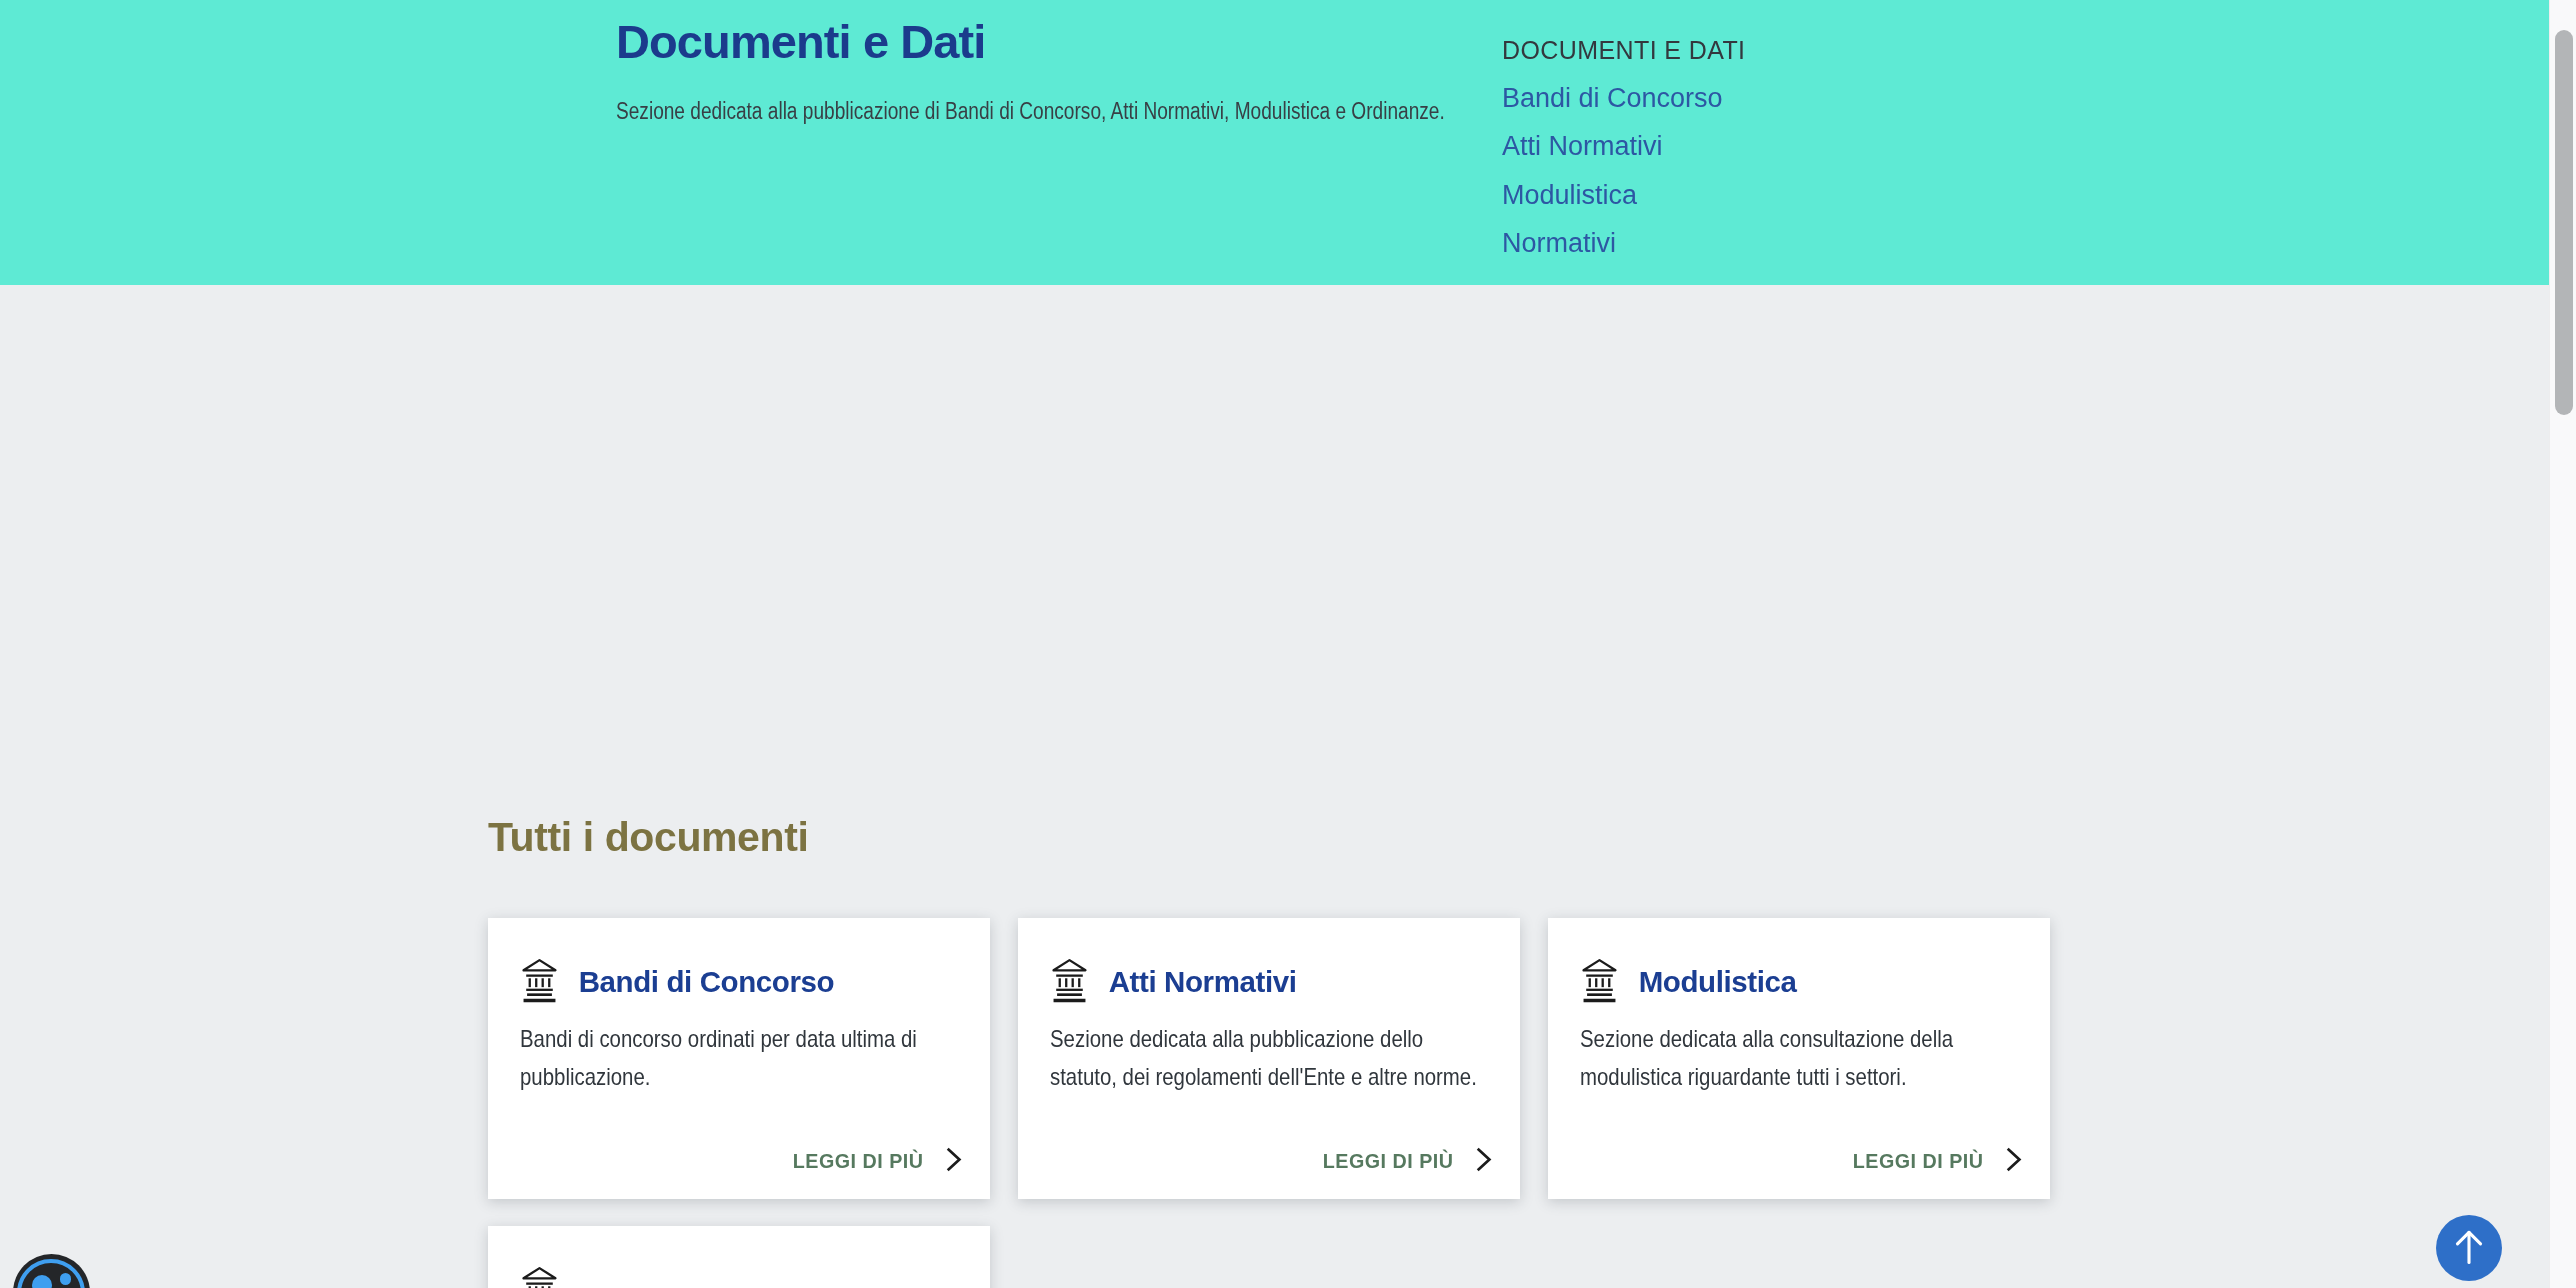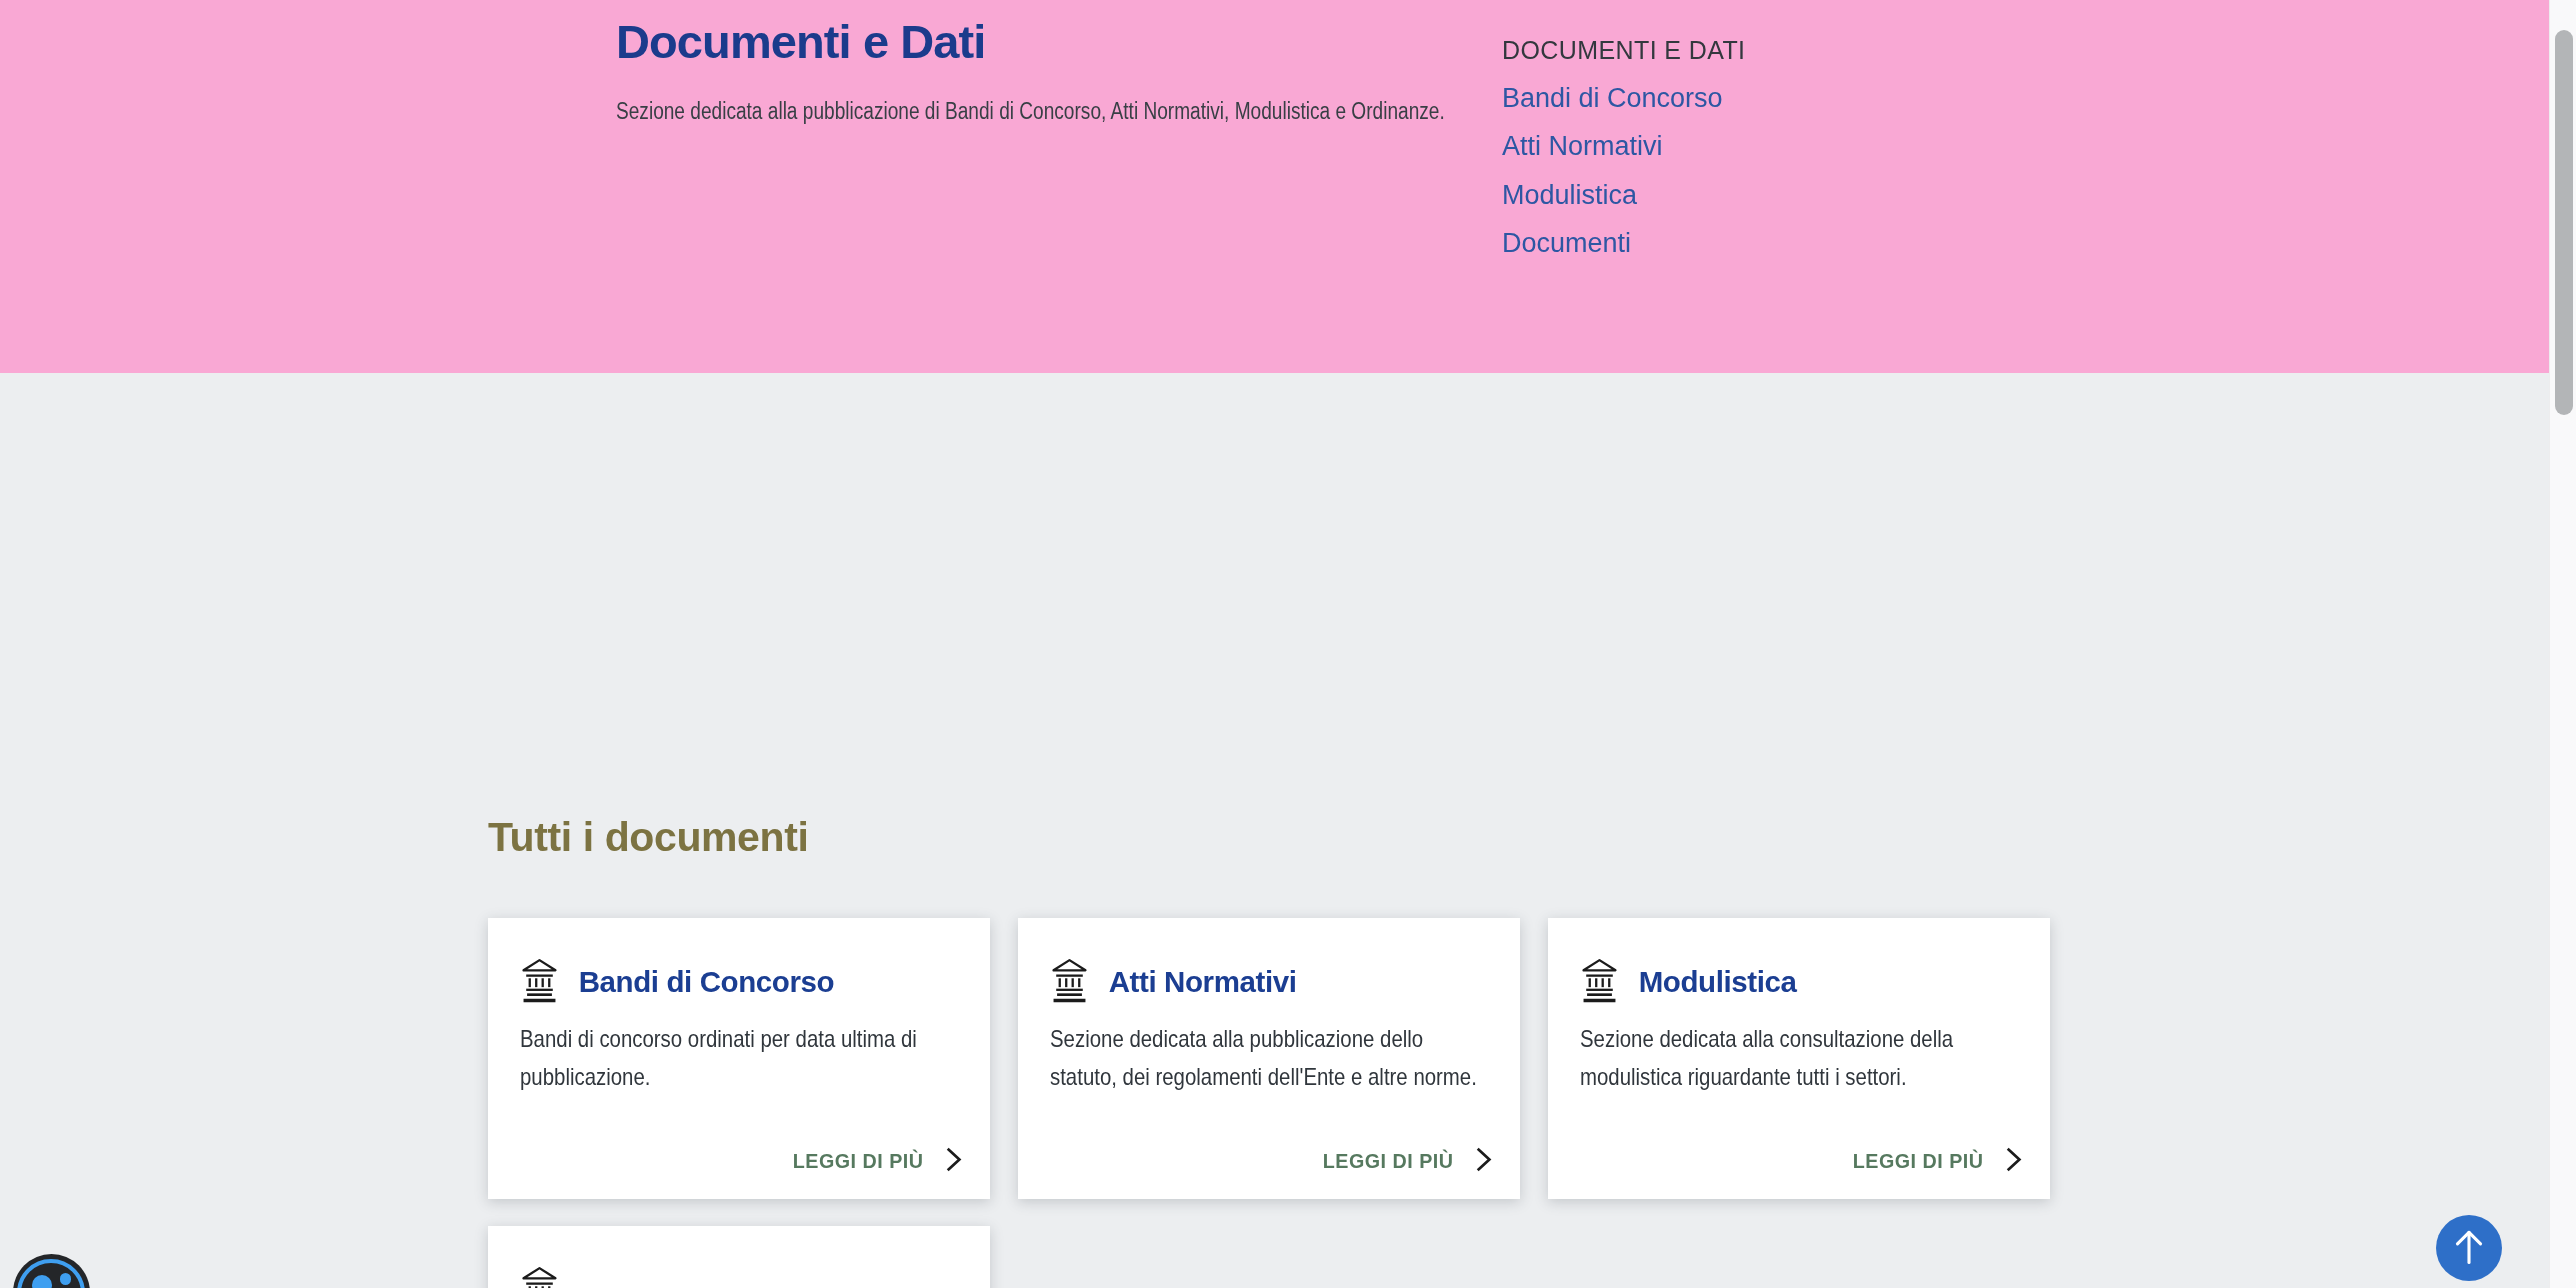--- a/index.html
+++ b/index.html
@@ -4,21 +4,21 @@
 <style>
   * { margin:0; padding:0; box-sizing:border-box; }
   html,body { width:2576px; height:1288px; overflow:hidden; }
   body {
     position:relative;
     font-family:"Liberation Sans", sans-serif;
     background:#eceef0;
   }
 
   
-  .hero { position:absolute; top:0; left:0; width:2576px; height:373px; background:#f9a8d4; }
+  .hero { position:absolute; top:0; left:0; width:2576px; height:285px; background:#5eead4; }
   .hero-title {
     position:absolute; left:616px; top:14.3px;
     font-size:47px; font-weight:700; color:#1b3b8c; letter-spacing:-0.9px;
   }
   .hero-subtitle {
     position:absolute; left:616px; top:92px;
     width:1038px; font-size:23px; line-height:39px; color:#383f45;
     transform:scaleX(.83); transform-origin:left top;
   }
   .hero-menu { position:absolute; left:1502px; top:36px; width:376px; }
@@ -103,21 +103,21 @@
 
 <section class="hero">
   <h1 class="hero-title">Documenti e Dati</h1>
   <p class="hero-subtitle">Sezione dedicata alla pubblicazione di Bandi di Concorso, Atti Normativi, Modulistica e Ordinanze.</p>
 
   <nav class="hero-menu">
     <div class="hero-menu-header">DOCUMENTI E DATI</div>
     <a class="hero-menu-link">Bandi di Concorso</a>
     <a class="hero-menu-link">Atti Normativi</a>
     <a class="hero-menu-link">Modulistica</a>
-    <a class="hero-menu-link">Documenti</a>
+    <a class="hero-menu-link">Normativi</a>
   </nav>
 </section>
 
 <section class="docs">
   <h2 class="docs-title">Tutti i documenti</h2>
 
   <div class="cards">
 
     <div class="card">
       <div class="card-head">

